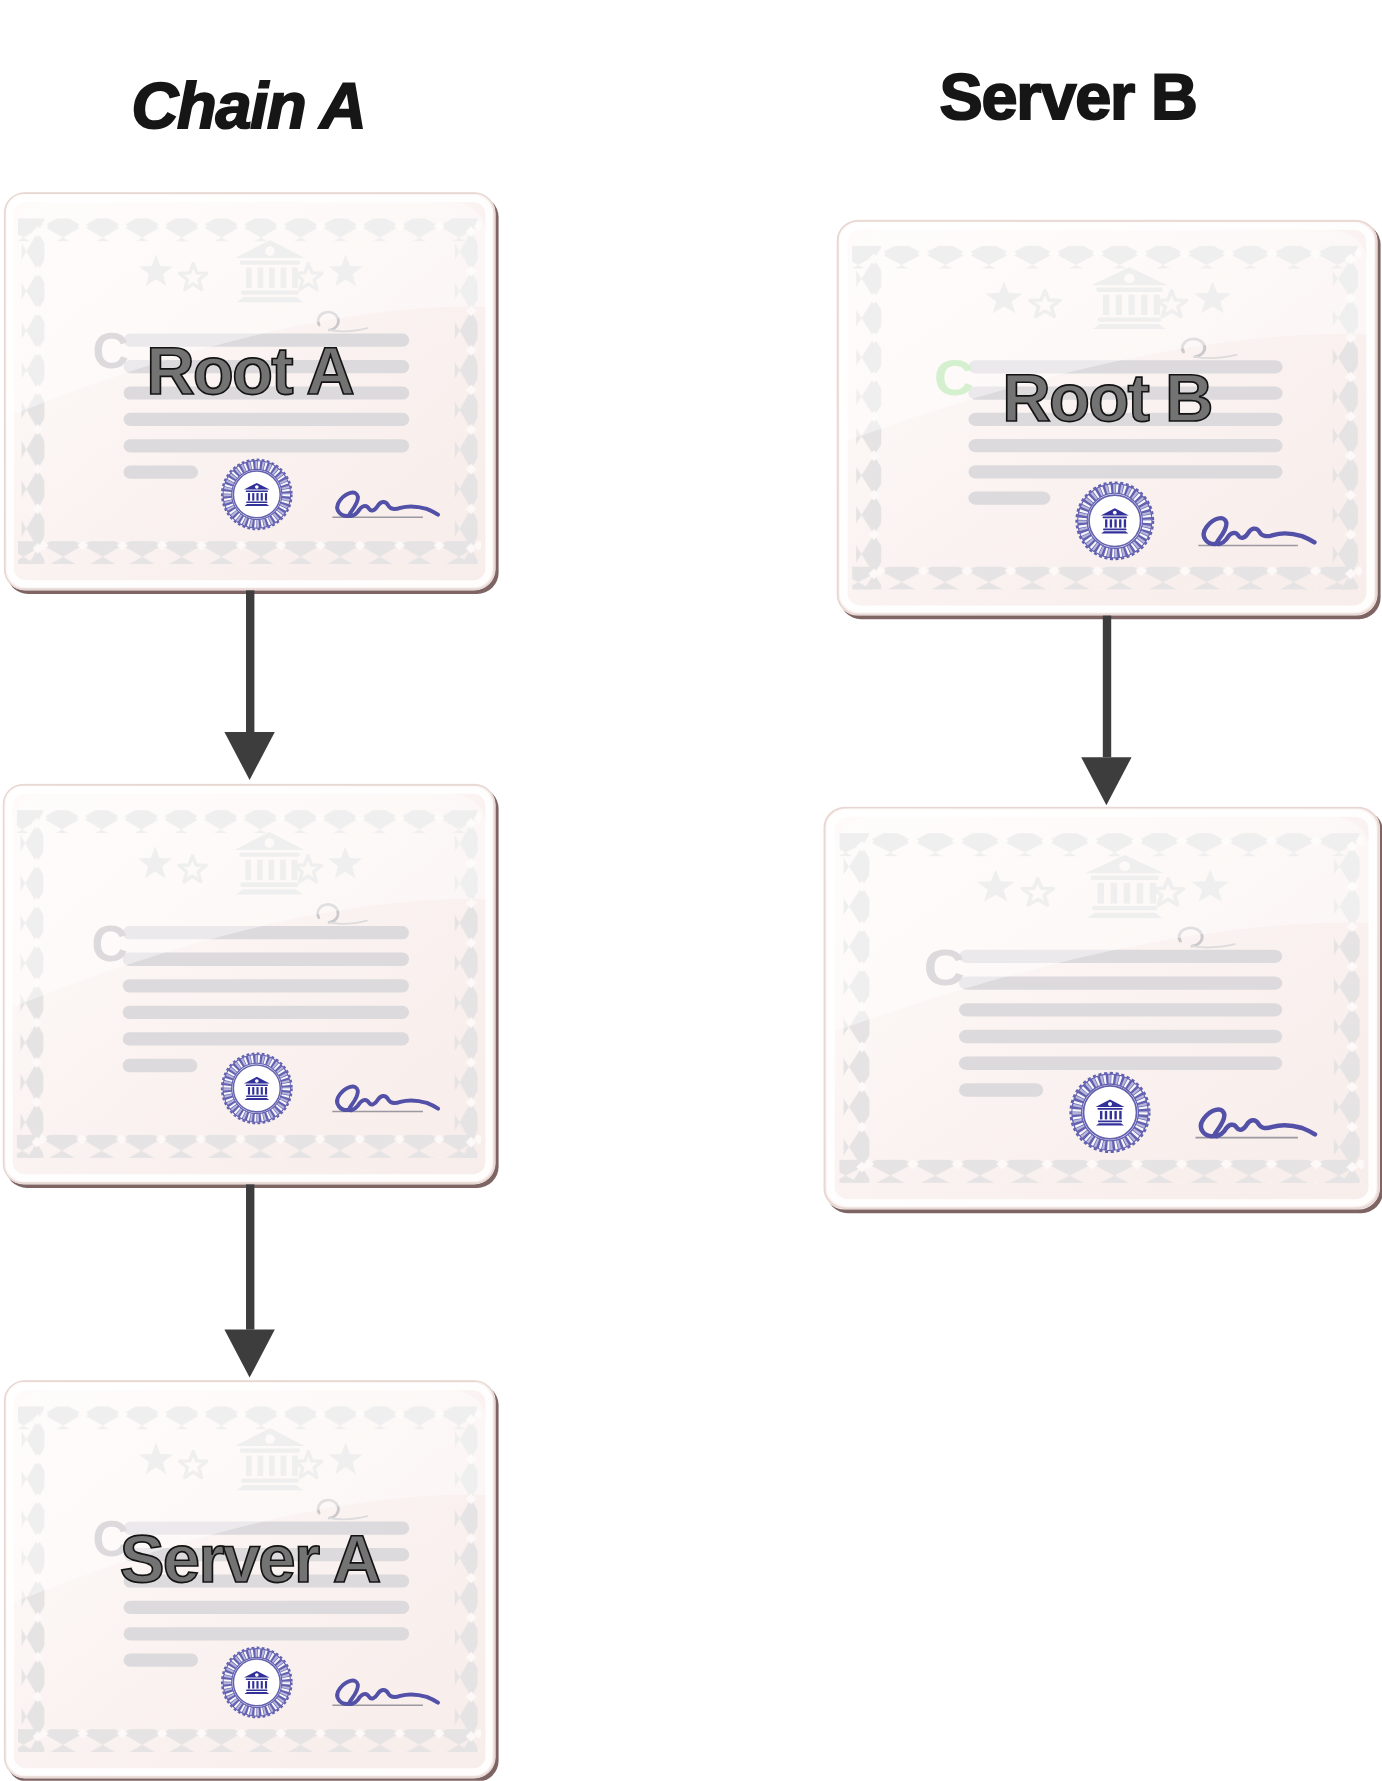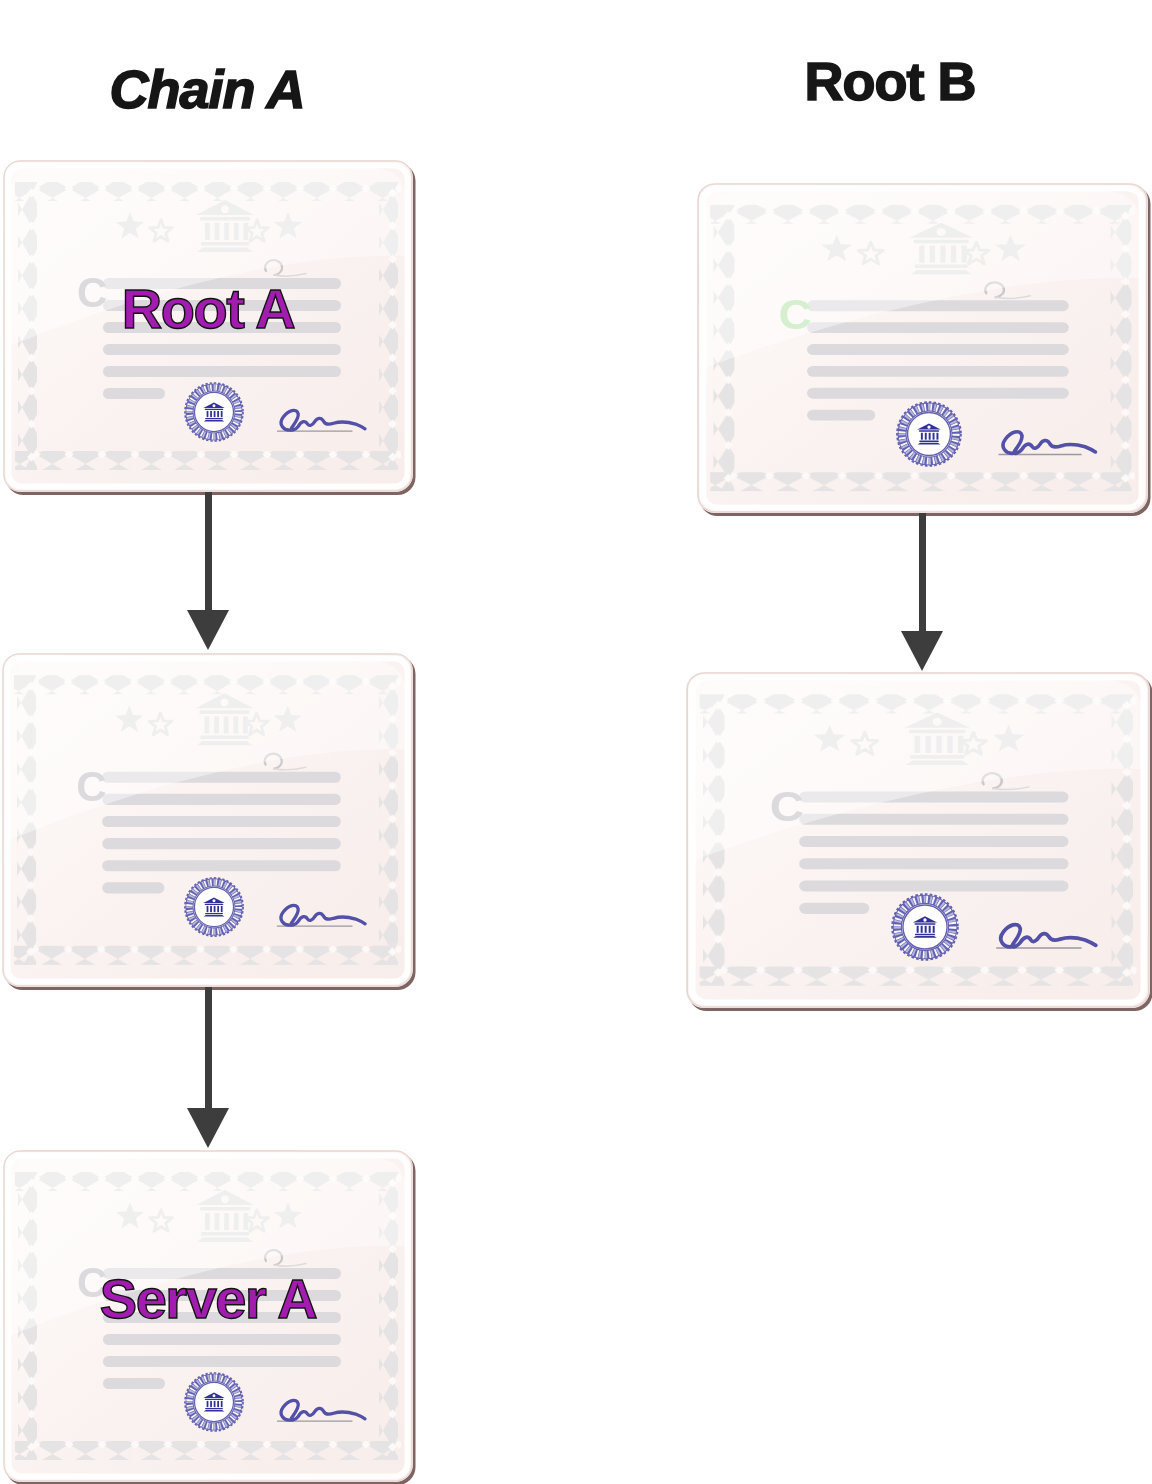--- a/index.html
+++ b/index.html
@@ -30,21 +30,21 @@
   #cert-intermediate-a { left:2px;   top:653px;  width:411px; height:334px; }
   #cert-server-a       { left:3px;   top:1150px; width:410px; height:332px; }
   #cert-root-b         { left:697px; top:183px;  width:451px; height:330px; }
   #cert-intermediate-b { left:686px; top:672px;  width:464px; height:336px; }
 
   .cert-bg { position:absolute; inset:0; width:100%; height:100%; border-radius:18px; display:block; }
 
   .cert-title {
     position:absolute; left:50%; top:45%; transform:translate(-50%,-50%);
     font-size:56px; font-weight:800; letter-spacing:-1.5px; line-height:1;
-    color:#a21caf; -webkit-text-stroke:1.4px #131313; white-space:nowrap; z-index:3;
+    color:#737373; -webkit-text-stroke:1.4px #131313; white-space:nowrap; z-index:3;
   }
 
   .seal {
     position:absolute; left:51.5%; top:76%; transform:translate(-50%,-50%);
     width:15.5%; z-index:2;
   }
   .sig {
     position:absolute; left:77.5%; top:77.5%; transform:translate(-50%,-50%);
     width:23%; z-index:2;
   }
@@ -169,21 +169,21 @@
       <path class="hook-tail" d="M271.5,115 C 281,117 293,116 303,113.5"></path>
       <path class="glare" d="M7,44 Q7,8 42,8 L368,8 Q403,8 403,42 L403,96 C300,92 160,124 7,186 Z"></path>
       <rect class="inner-border" x="5.5" y="5.5" width="399" height="321" rx="13"></rect>
     </symbol>
   </defs>
 </svg>
 
 <div class="canvas">
 
   <div class="chain-label" id="label-chain-a">Chain A</div>
-  <div class="chain-label" id="label-chain-b">Root B</div>
+  <div class="chain-label" id="label-chain-b">Server B</div>
 
   <div class="cert cert-gray" id="cert-root-a">
     <svg class="cert-bg" viewBox="0 0 410 332" preserveAspectRatio="none">
       <use href="#cert-art"></use>
       <text class="wm" x="74" y="147">C</text>
     </svg>
     <div class="cert-title">Root A</div>
     <svg class="seal" viewBox="0 0 70 70">
         <use href="#seal-sym"></use>
       </svg>
@@ -227,20 +227,21 @@
     <svg class="sig" viewBox="0 0 120 50">
         <use href="#sig-sym"></use>
       </svg>
   </div>
 
   <div class="cert cert-green" id="cert-root-b">
     <svg class="cert-bg" viewBox="0 0 410 332" preserveAspectRatio="none">
       <use href="#cert-art"></use>
       <text class="wm" x="74" y="147">C</text>
     </svg>
+    <div class="cert-title">Root B</div>
     <svg class="seal" viewBox="0 0 70 70">
         <use href="#seal-sym"></use>
       </svg>
     <svg class="sig" viewBox="0 0 120 50">
         <use href="#sig-sym"></use>
       </svg>
   </div>
 
   <div class="arrow" id="arrow-b-1">
     <div class="arrow-shaft"></div>

